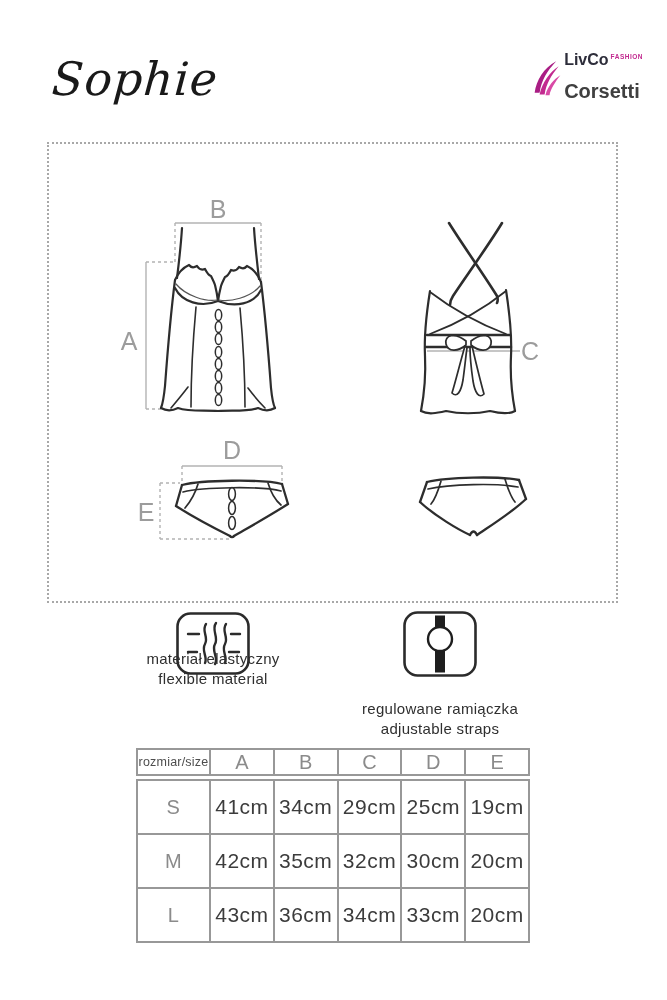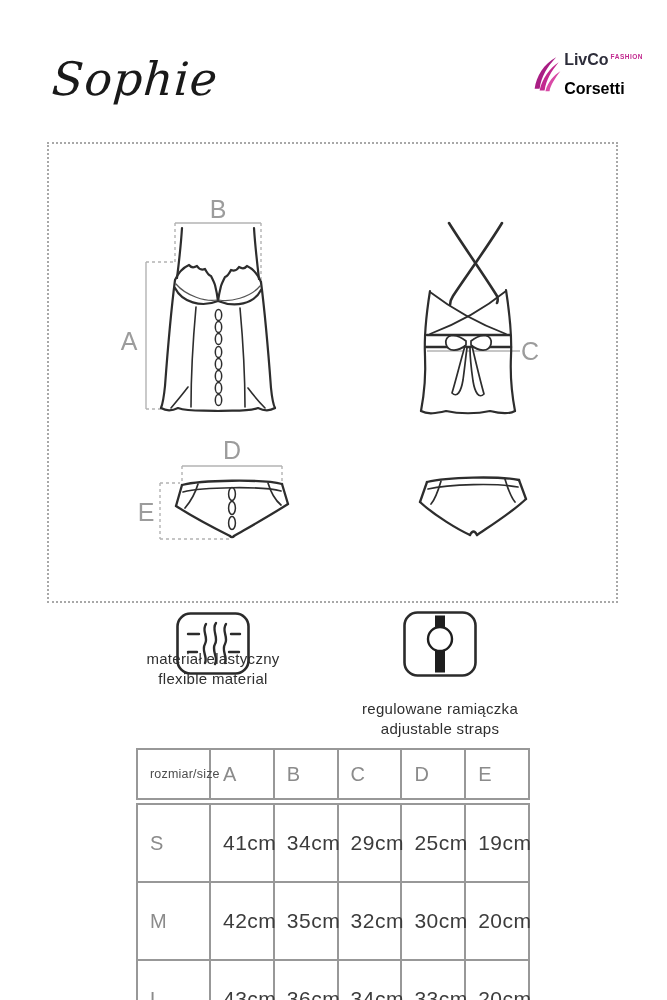--- a/index.html
+++ b/index.html
@@ -9,46 +9,46 @@
     -webkit-font-smoothing:antialiased;
   }
   
   .page-title{
     position:absolute;left:52px;top:52px;
     font-family:"DejaVu Serif",serif;font-style:italic;font-weight:500;
     font-size:46px;color:#191919;transform:skewX(-4deg);letter-spacing:1px;
   }
   .brand{
     position:absolute;left:533px;top:52px;width:110px;
-    display:flex;gap:3px;
+    display:flex;align-items:center;gap:3px;
   }
   .brand-text{line-height:1;}
   .brand-row1{display:flex;align-items:flex-start;}
   .brand-livco{font-weight:bold;font-size:16px;color:#2d2d3a;letter-spacing:0px;}
   .brand-fashion{font-weight:bold;font-size:6.5px;color:#c2298f;margin-left:2px;margin-top:2px;letter-spacing:.5px;}
-  .brand-corsetti{font-weight:bold;font-size:16px;color:#000000;margin-top:13px;letter-spacing:0px;}
+  .brand-corsetti{font-weight:bold;font-size:20px;color:#404040;margin-top:13px;letter-spacing:0px;}
   
   .diagram-box{
     position:absolute;left:47px;top:142px;width:567px;height:457px;
     border:2px dotted #a8a8a8;
   }
   .diagram-box svg{display:block;}
   .meas-label{fill:#9c9c9c;font-family:"Liberation Sans",sans-serif;font-size:25px;}
   
   .feature-icon{position:absolute;}
   .feature-label{
     position:absolute;text-align:center;color:#2f2f2f;
     font-size:15px;line-height:1.32;letter-spacing:.3px;
   }
   
   .size-table-wrap{position:absolute;left:136px;top:748px;width:394px;}
   table{border-collapse:collapse;width:394px;table-layout:fixed;}
   td{
-    border:2px solid #989898;text-align:left;vertical-align:middle;
-    padding:12px;
+    border:2px solid #989898;text-align:center;vertical-align:middle;
+    padding:0;
   }
   col.c-size{width:73px;}
   .hdr-table td{height:24px;}
   .hdr-size-label{font-size:12.5px;color:#4d4d4d;letter-spacing:.2px;}
   .hdr-letter{font-size:20px;color:#8b8b8b;}
   .body-table{margin-top:3px;}
   .body-table td{height:52px;}
   .cell-size{font-size:20px;color:#8b8b8b;letter-spacing:.5px;}
   .cell-value{font-size:21px;color:#3c3c3c;letter-spacing:.5px;}
 </style>

